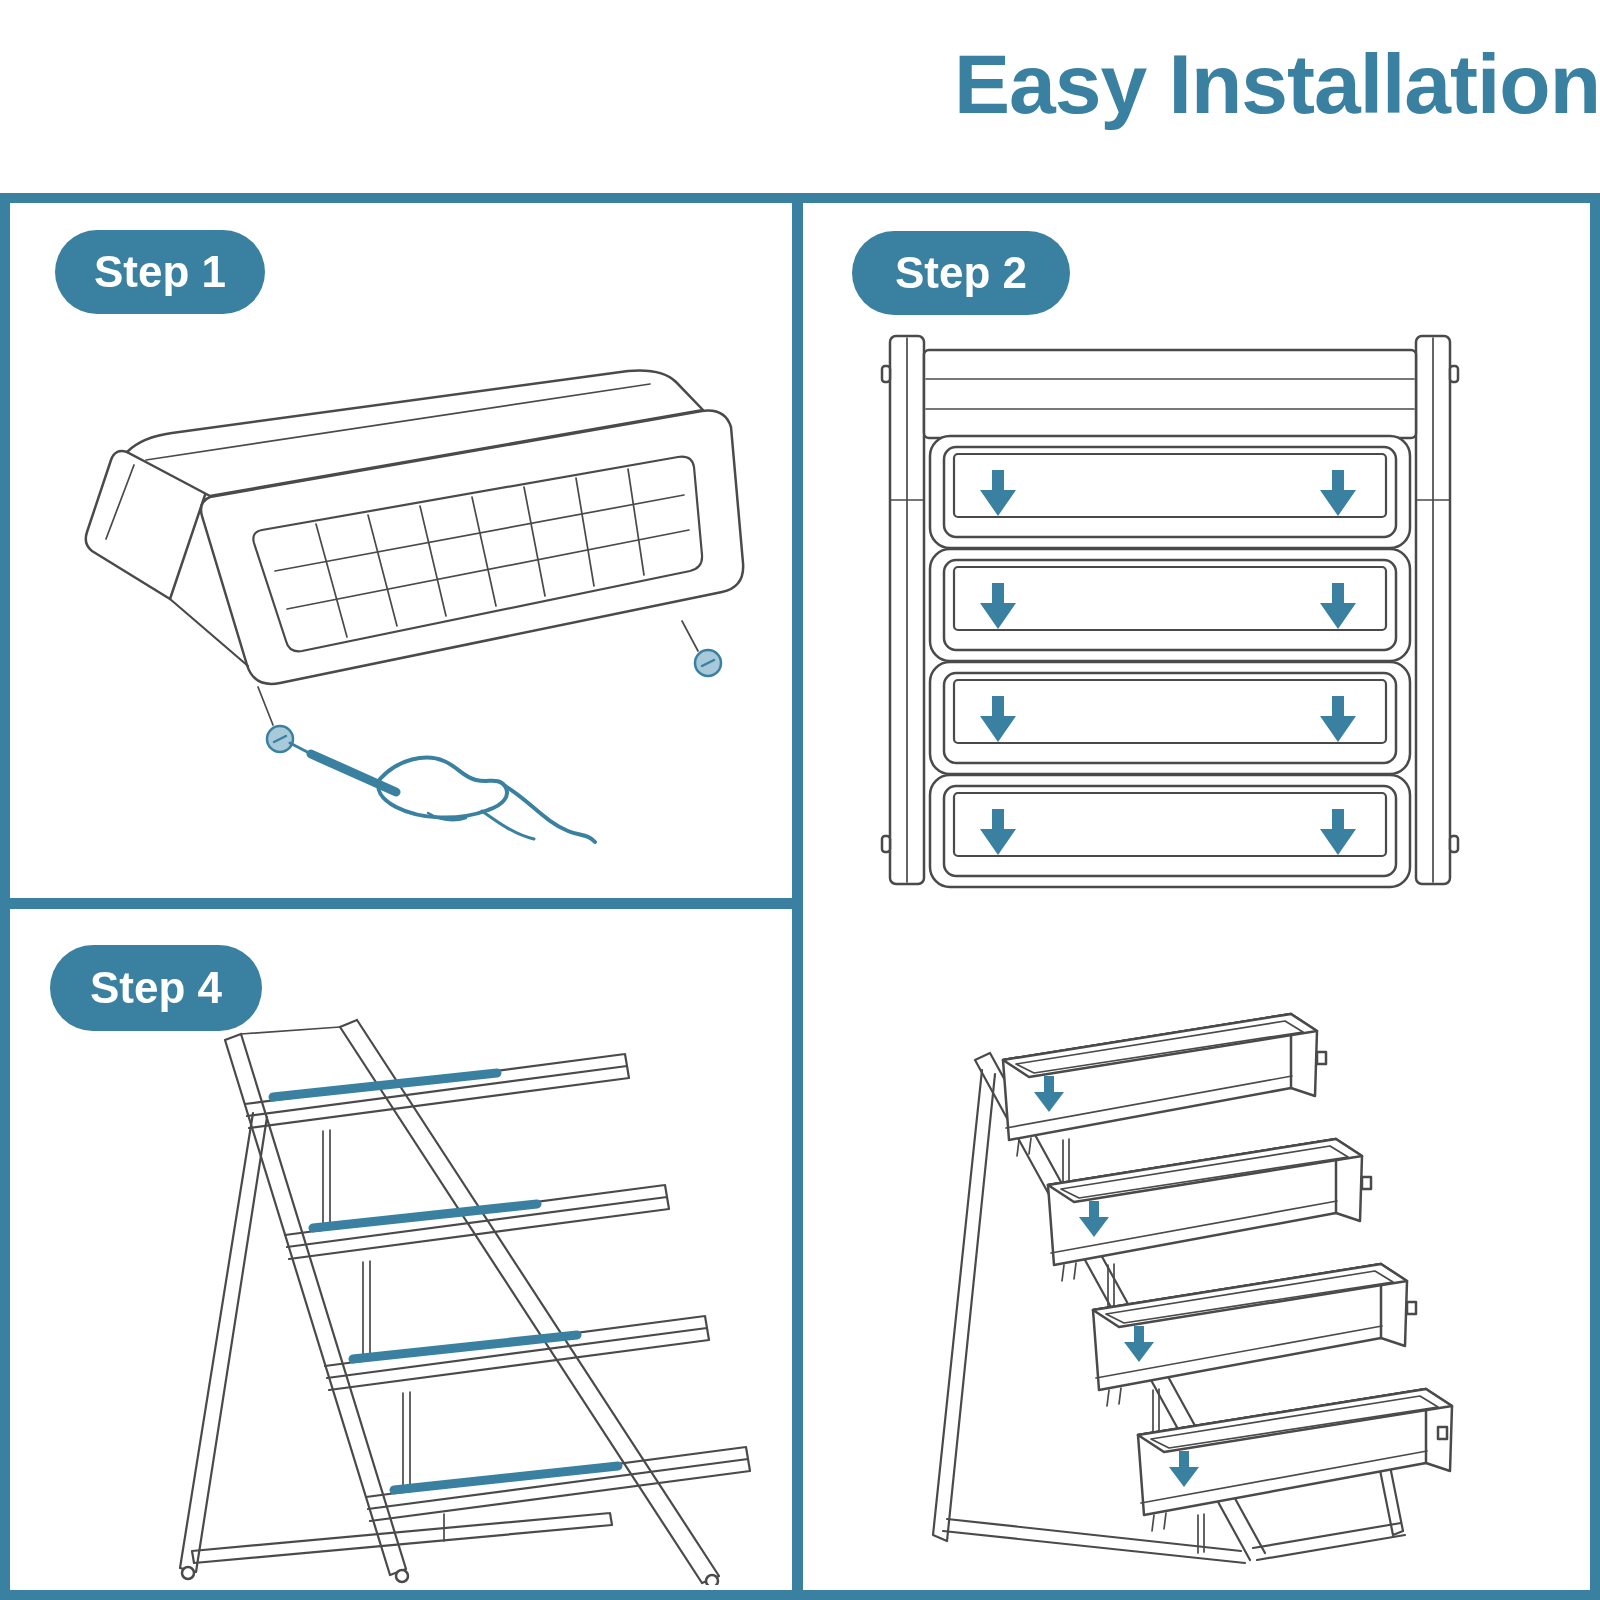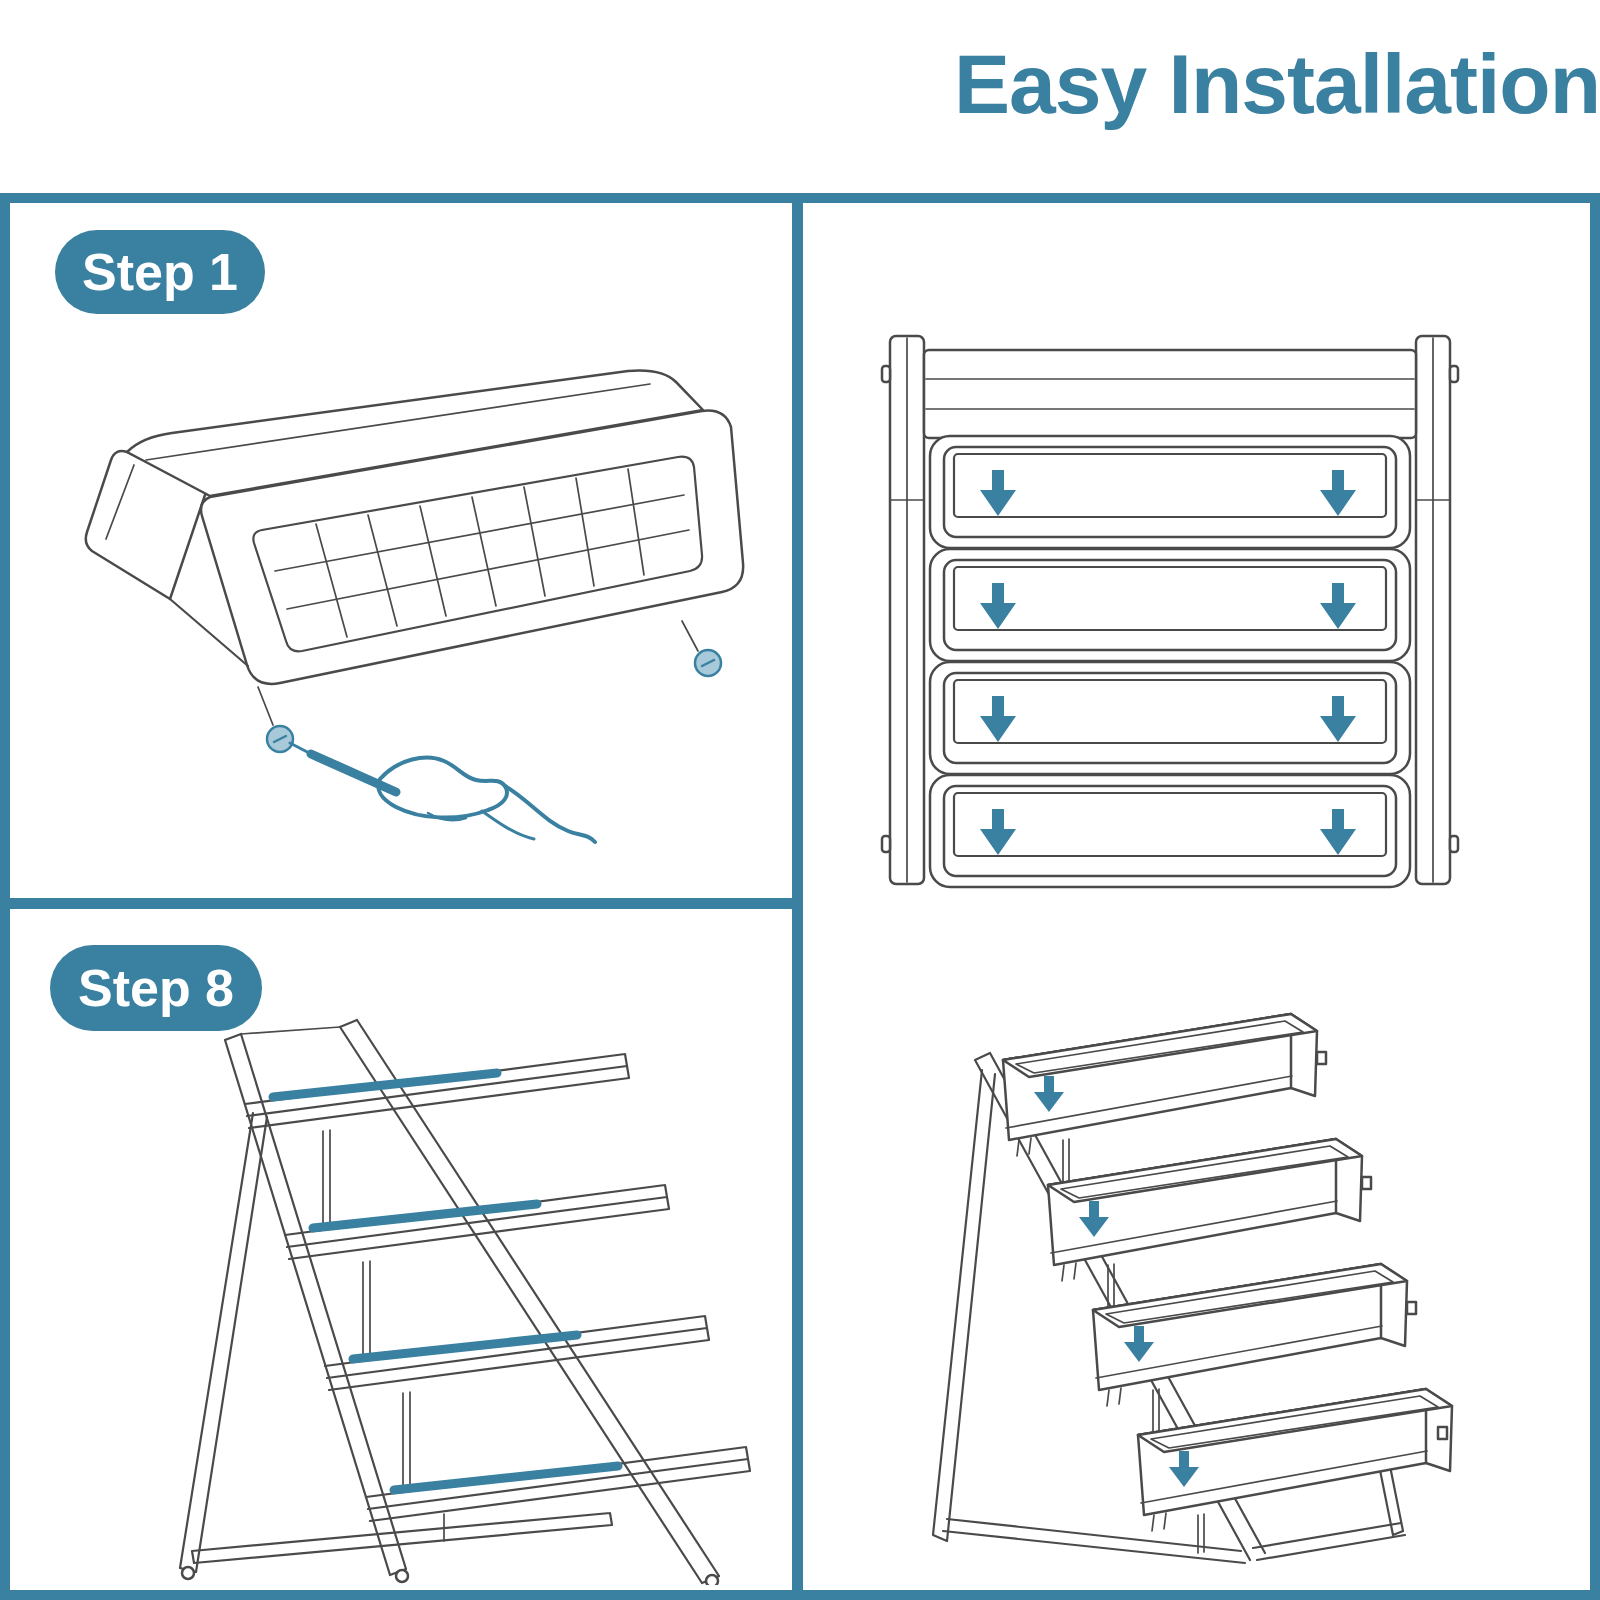--- a/index.html
+++ b/index.html
@@ -24,21 +24,21 @@
   }
   .divider-v{
     position:absolute;left:792px;top:193px;width:11px;height:1407px;background:var(--accent);
   }
   .divider-h{
     position:absolute;left:0;top:898px;width:803px;height:11px;background:var(--accent);
   }
   .pill{
     position:absolute;background:var(--accent);color:var(--label-text);
     display:flex;align-items:center;justify-content:center;
-    border-radius:46px;font-weight:700;font-size:52px;letter-spacing:0px;
+    border-radius:46px;font-weight:700;font-size:44px;letter-spacing:0px;
   }
   .pill-1{left:55px;top:230px;width:210px;height:84px;}
   .pill-2{left:852px;top:231px;width:218px;height:84px;}
   .pill-3{left:50px;top:945px;width:212px;height:86px;}
   .illu{position:absolute;}
   
   .fw{fill:#fff;stroke:var(--line);stroke-width:2.5;stroke-linejoin:round;stroke-linecap:round;}
   .nl{fill:none;stroke:var(--line);stroke-width:2.2;stroke-linejoin:round;stroke-linecap:round;}
   .thin{stroke-width:1.7;}
   .acc{fill:var(--accent);stroke:none;}
@@ -52,22 +52,25 @@
 
   <h1 class="title">Easy Installation</h1>
 
   <div class="frame-border"></div>
   <div class="divider-v"></div>
   <div class="divider-h"></div>
 
   <div class="pill pill-1">
     <span>Step 1</span>
   </div>
+  <div class="pill pill-2">
+    <span>Step 2</span>
+  </div>
   <div class="pill pill-3">
-    <span>Step 8</span>
+    <span>Step 4</span>
   </div>
 
   <svg class="illu" style="left:30px;top:365px;" width="740" height="495" viewBox="0 0 740 495">
     <g>
       <path class="fw" d="M 62,186 Q 53,179 57,167 L 81,95 Q 85,83 97,87 L 176,127 L 140,234 Z"></path>
       <path class="nl thin" d="M 76,174 L 104,100"></path>
       <path class="fw" d="M 97,87 Q 112,72 142,68 L 598,6 Q 632,3 646,17 L 673,45 L 180,131 Z"></path>
       <path class="nl thin" d="M 116,95 L 620,19"></path>
       <path class="fw" d="M 180,132 L 672,46 Q 695,43 701,62 L 713,198 Q 715,222 692,227 L 250,318 Q 224,323 217,300 L 172,151 Q 168,137 180,132 Z"></path>
       <path class="nl" d="M 140,234 L 218,301"></path>

